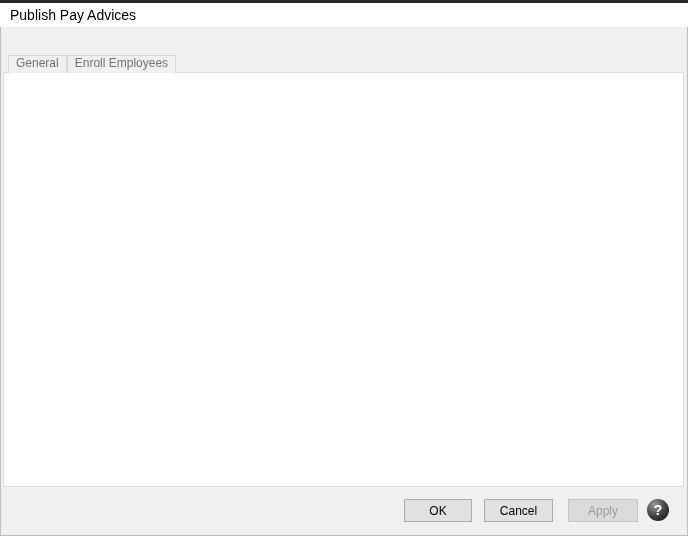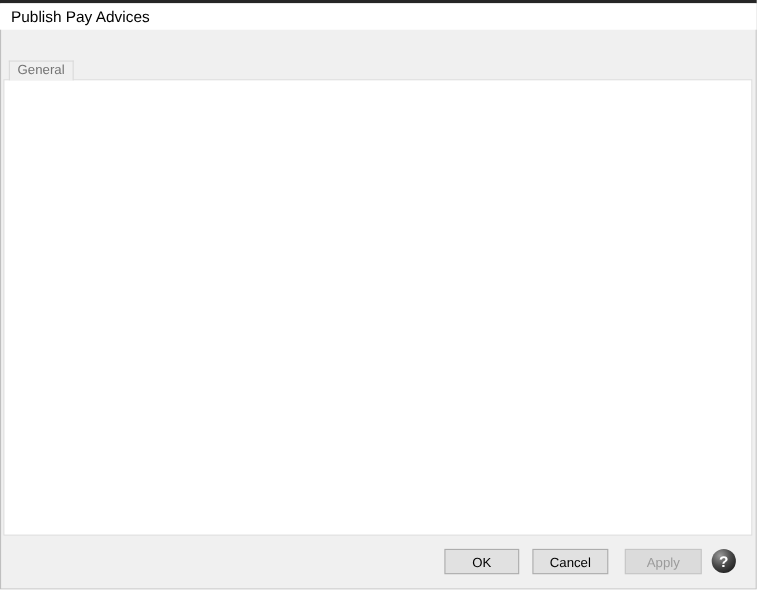--- a/index.html
+++ b/index.html
@@ -45,20 +45,23 @@
 
   <div class="top-strip"></div>
 
   <div class="titlebar">
     <span class="title">Publish Pay Advices</span>
   </div>
 
   <div class="tabstrip">
     <div class="tab">
       <span>General</span>
+    </div>
+    <div class="tab">
+      <span>Enroll Employees</span>
     </div>
   </div>
 
   <div class="tabpage"></div>
 
   <div class="fieldlabel" style="left:6px;top:91px;">Type</div>
   <div class="combo">
     <span>Employee Enrollment</span>
     <span class="chev"></span>
   </div>

